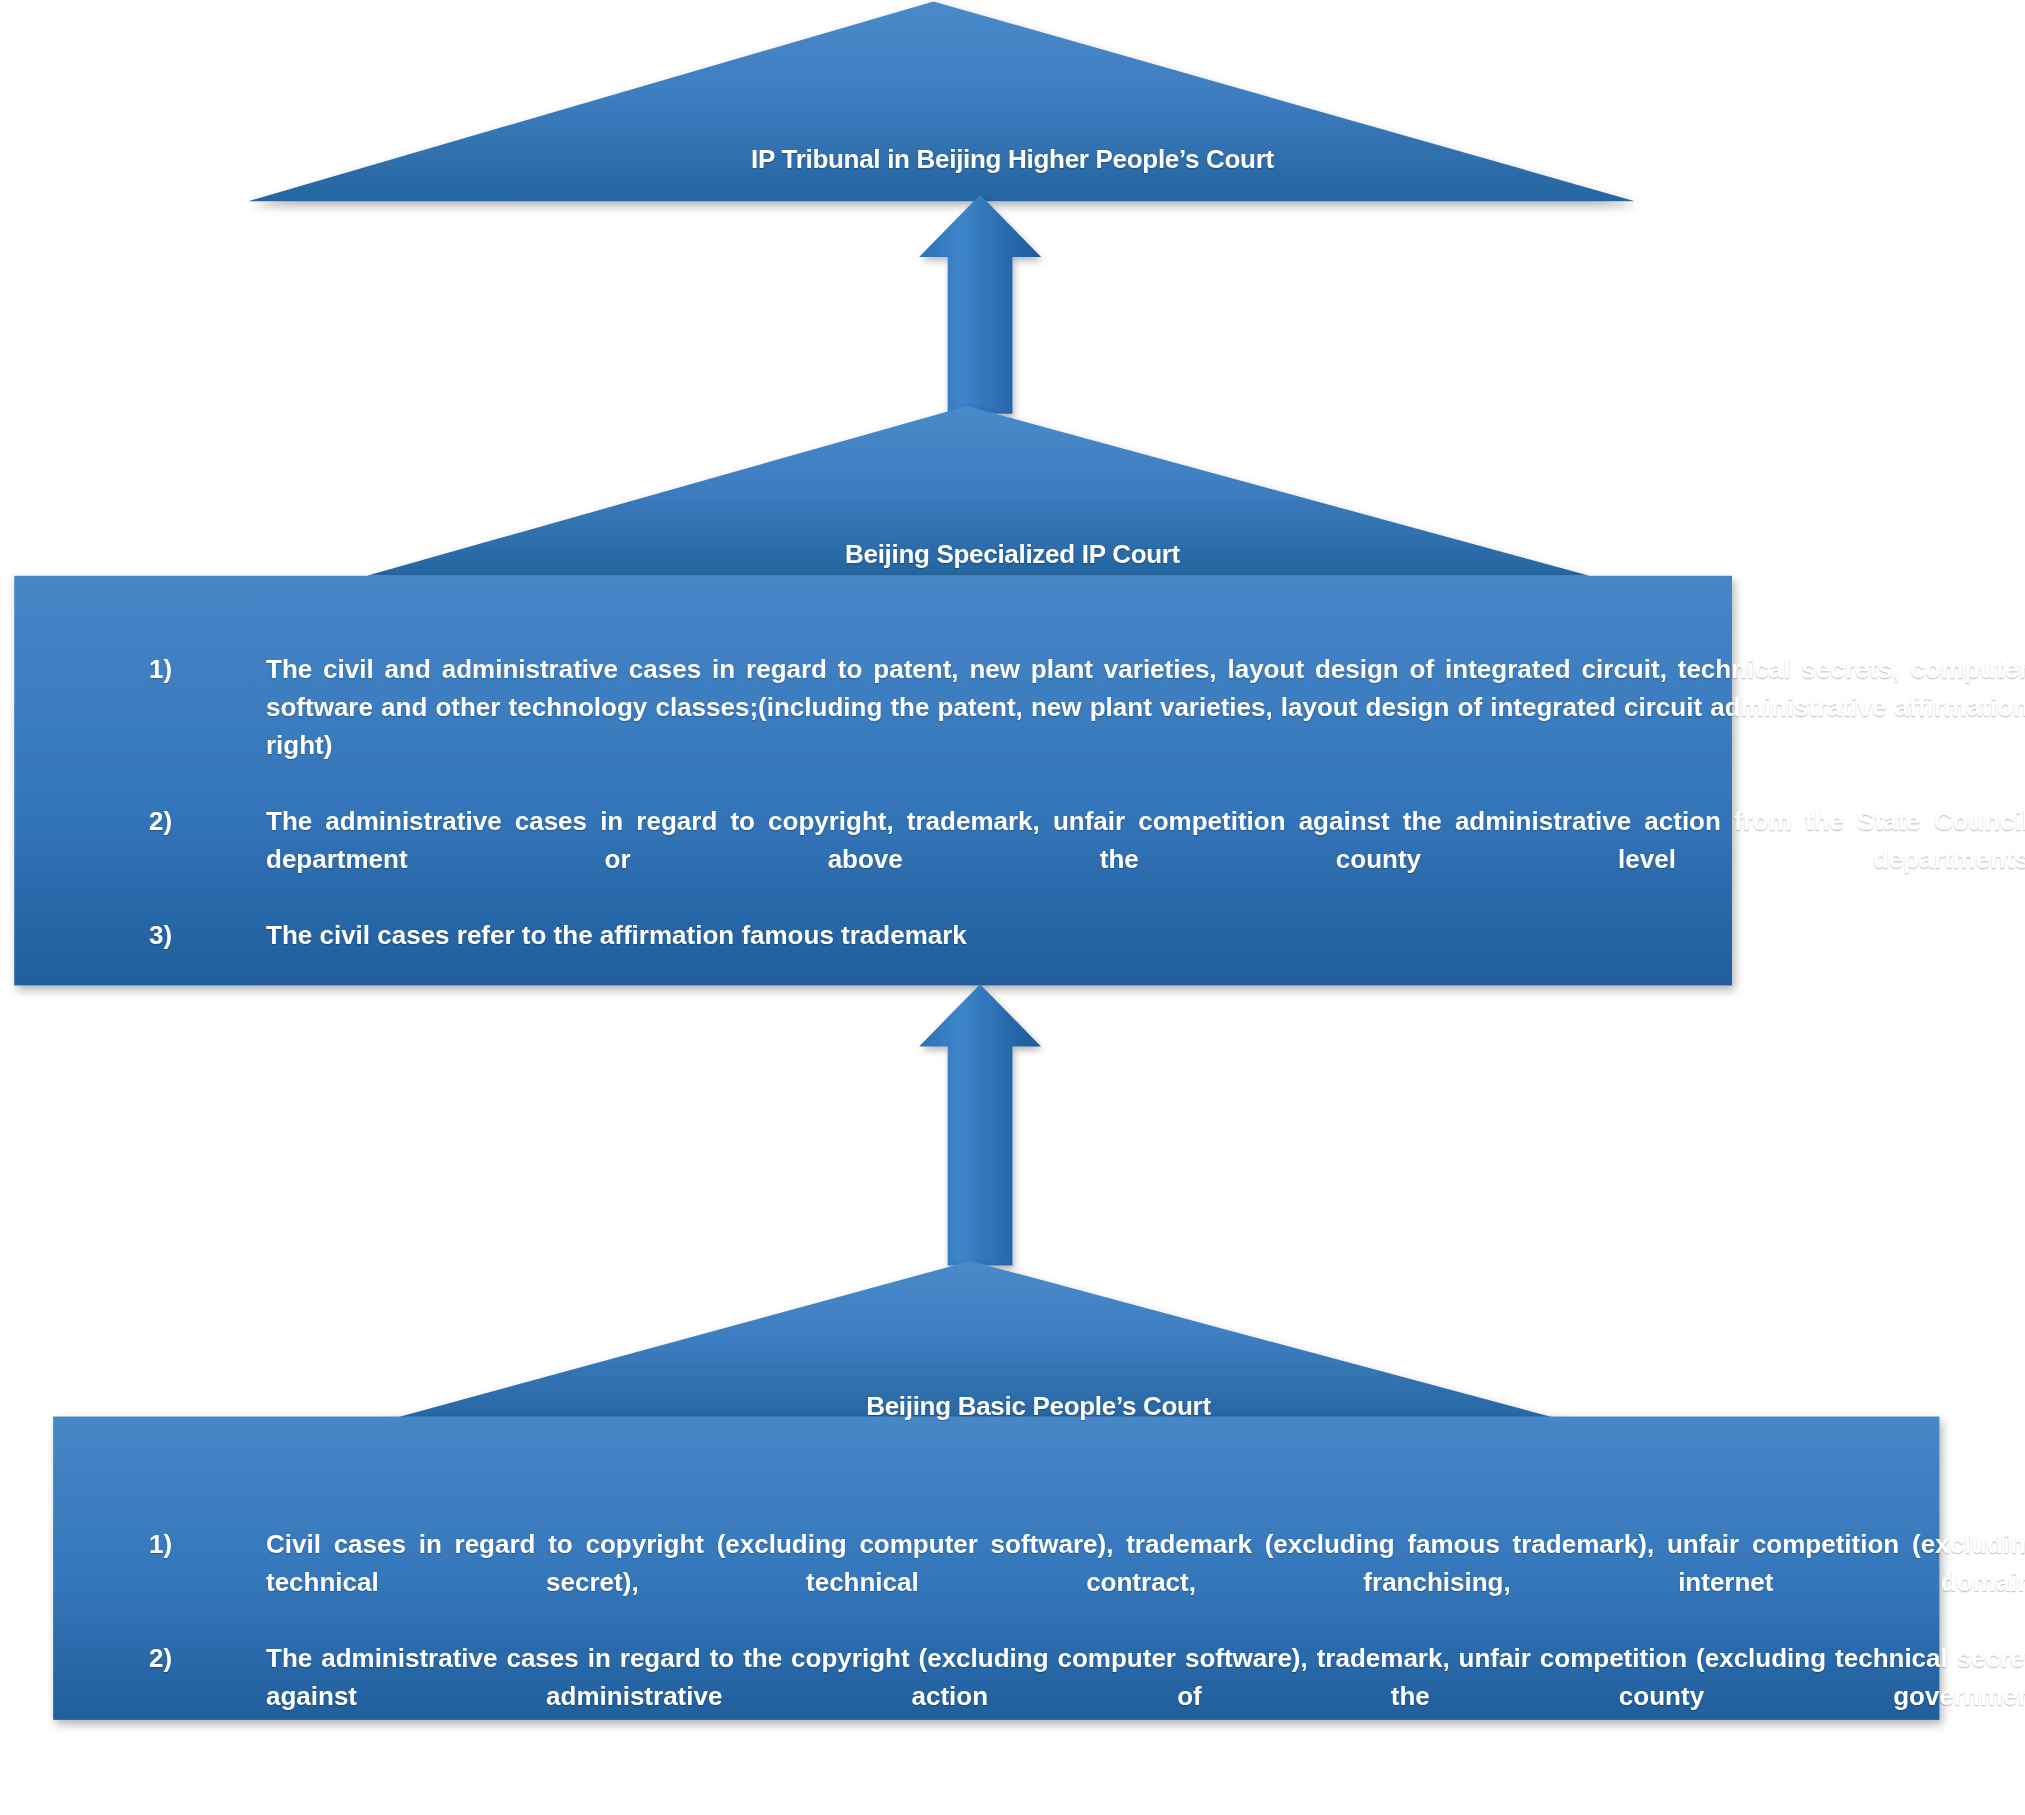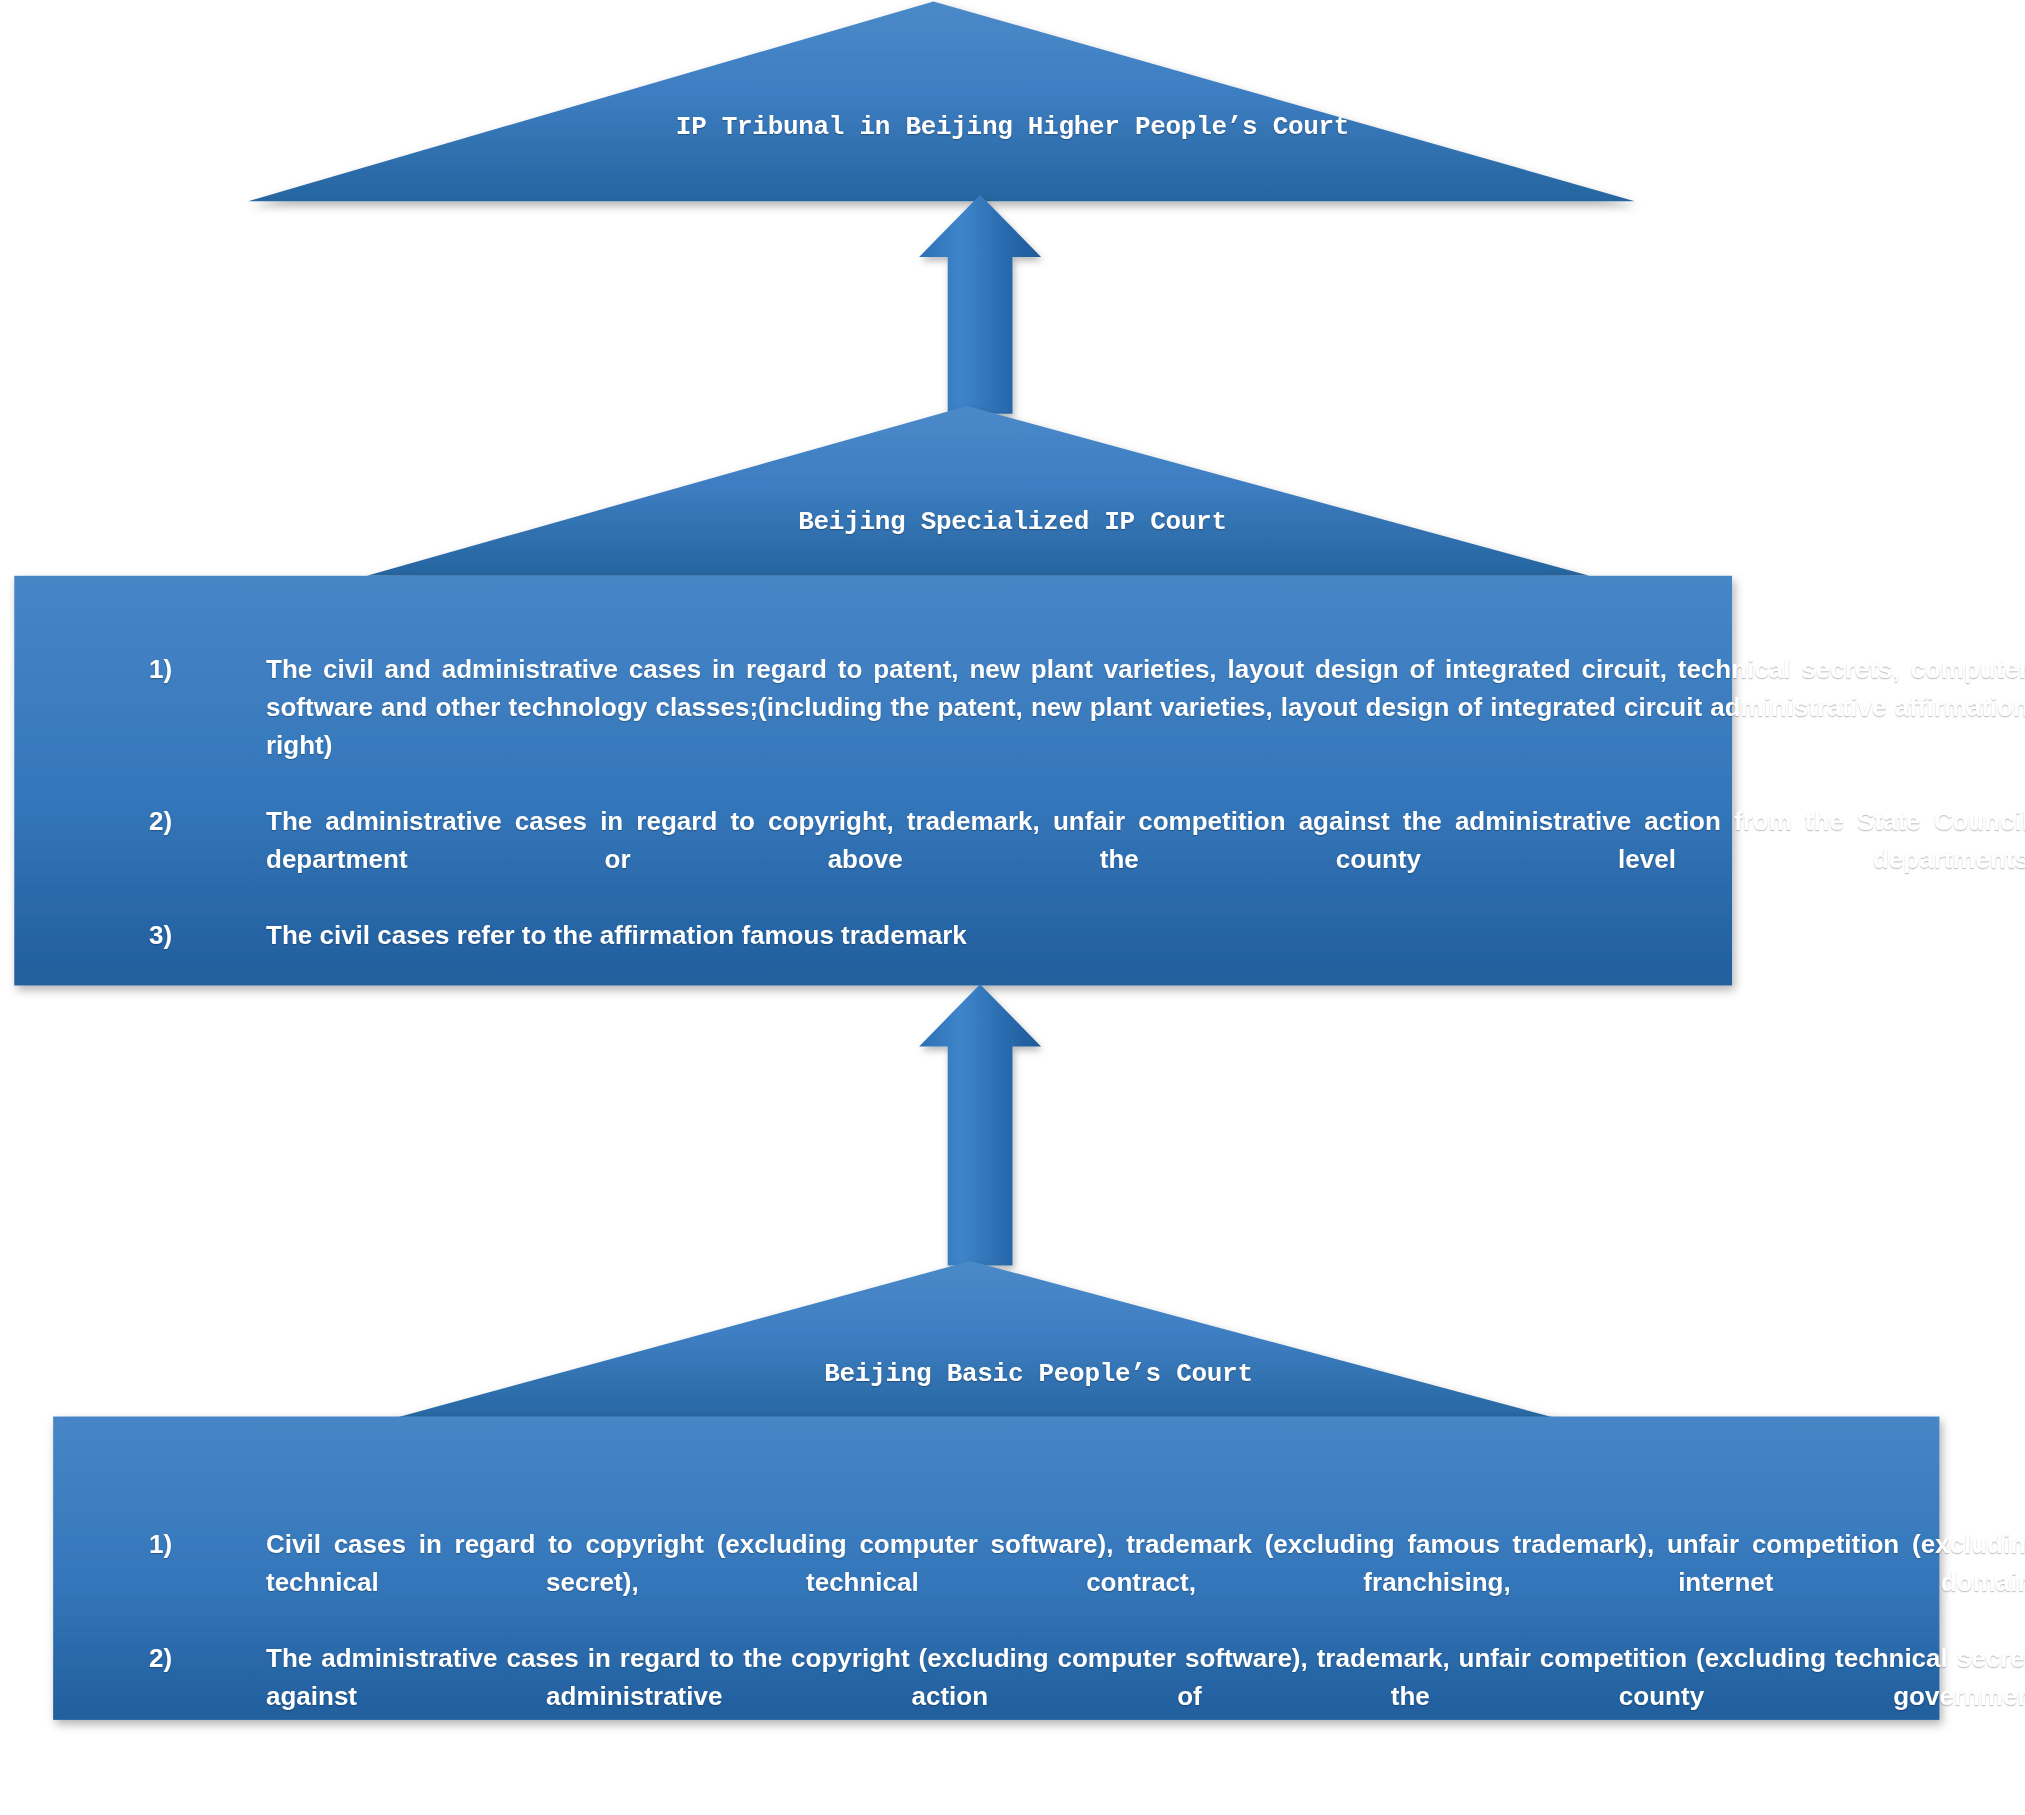--- a/index.html
+++ b/index.html
@@ -28,27 +28,28 @@
     width: 2025px;
     height: 1816px;
     display: block;
   }
 
   
   .tier-label {
     position: absolute;
     text-align: center;
     color: #ffffff;
-    font-family: Liberation Mono, monospace;
+    font-family: Liberation Sans, sans-serif;
     font-weight: 700;
     font-size: 26px;
     letter-spacing: -0.3px;
     line-height: 1.1;
     text-shadow: 0 0.6px 1.3px rgba(0,0,0,0.30);
     white-space: nowrap;
+    margin-top: 32px;
   }
 
   #tier-label-1 { left: 0;   top: 113px;  width: 2025px; }
   #tier-label-2 { left: 0;   top: 508px;  width: 2025px; }
   #tier-label-3 { left: 0;   top: 1360px; width: 2025px; padding-left: 26px; }
 
   .detail-box-text {
     position: absolute;
     color: #ffffff;
     font-family: "Liberation Sans", sans-serif;

